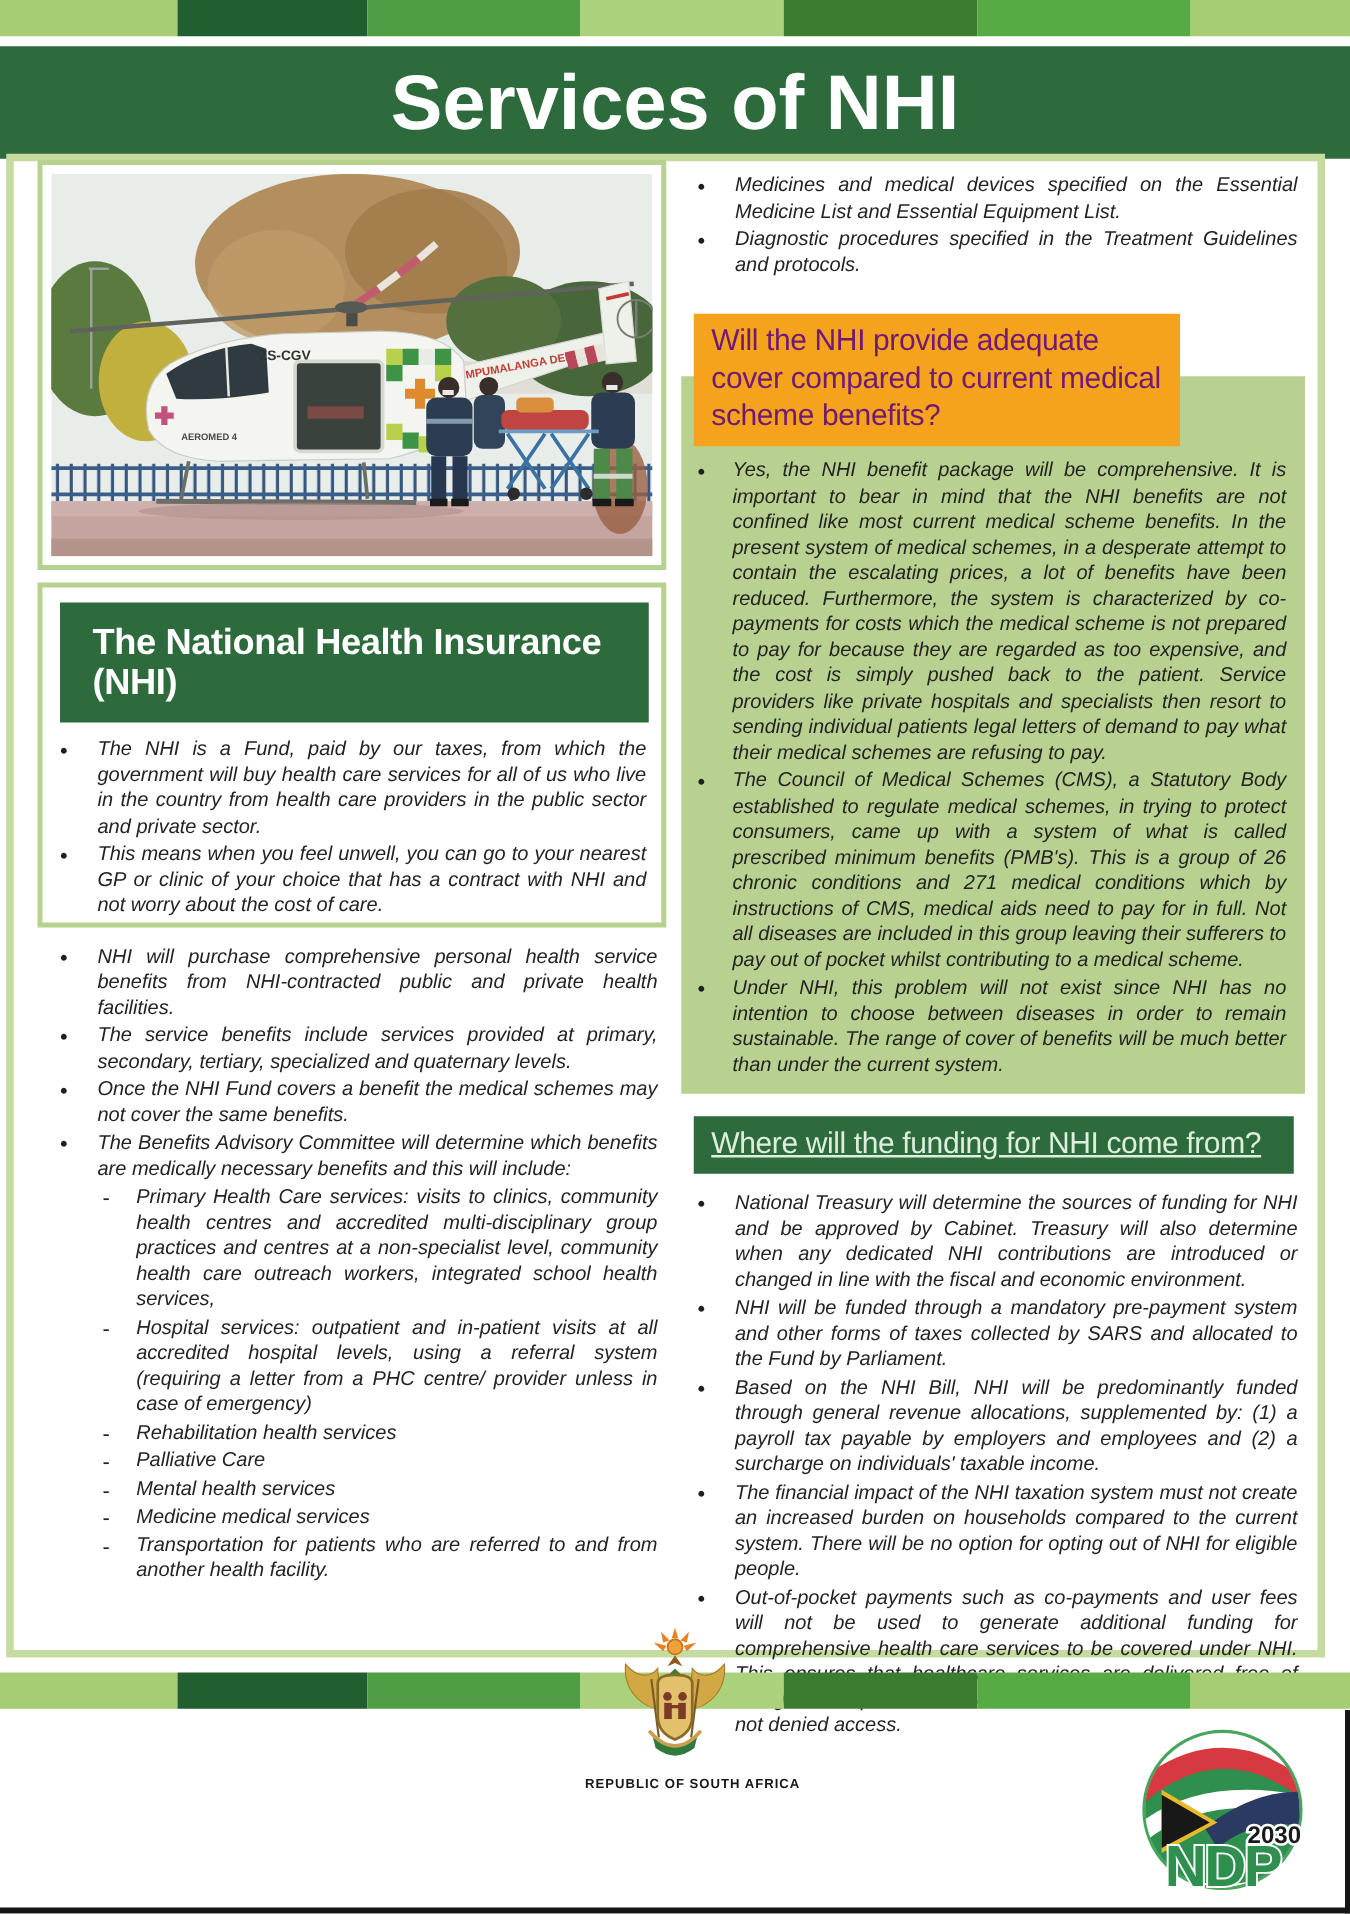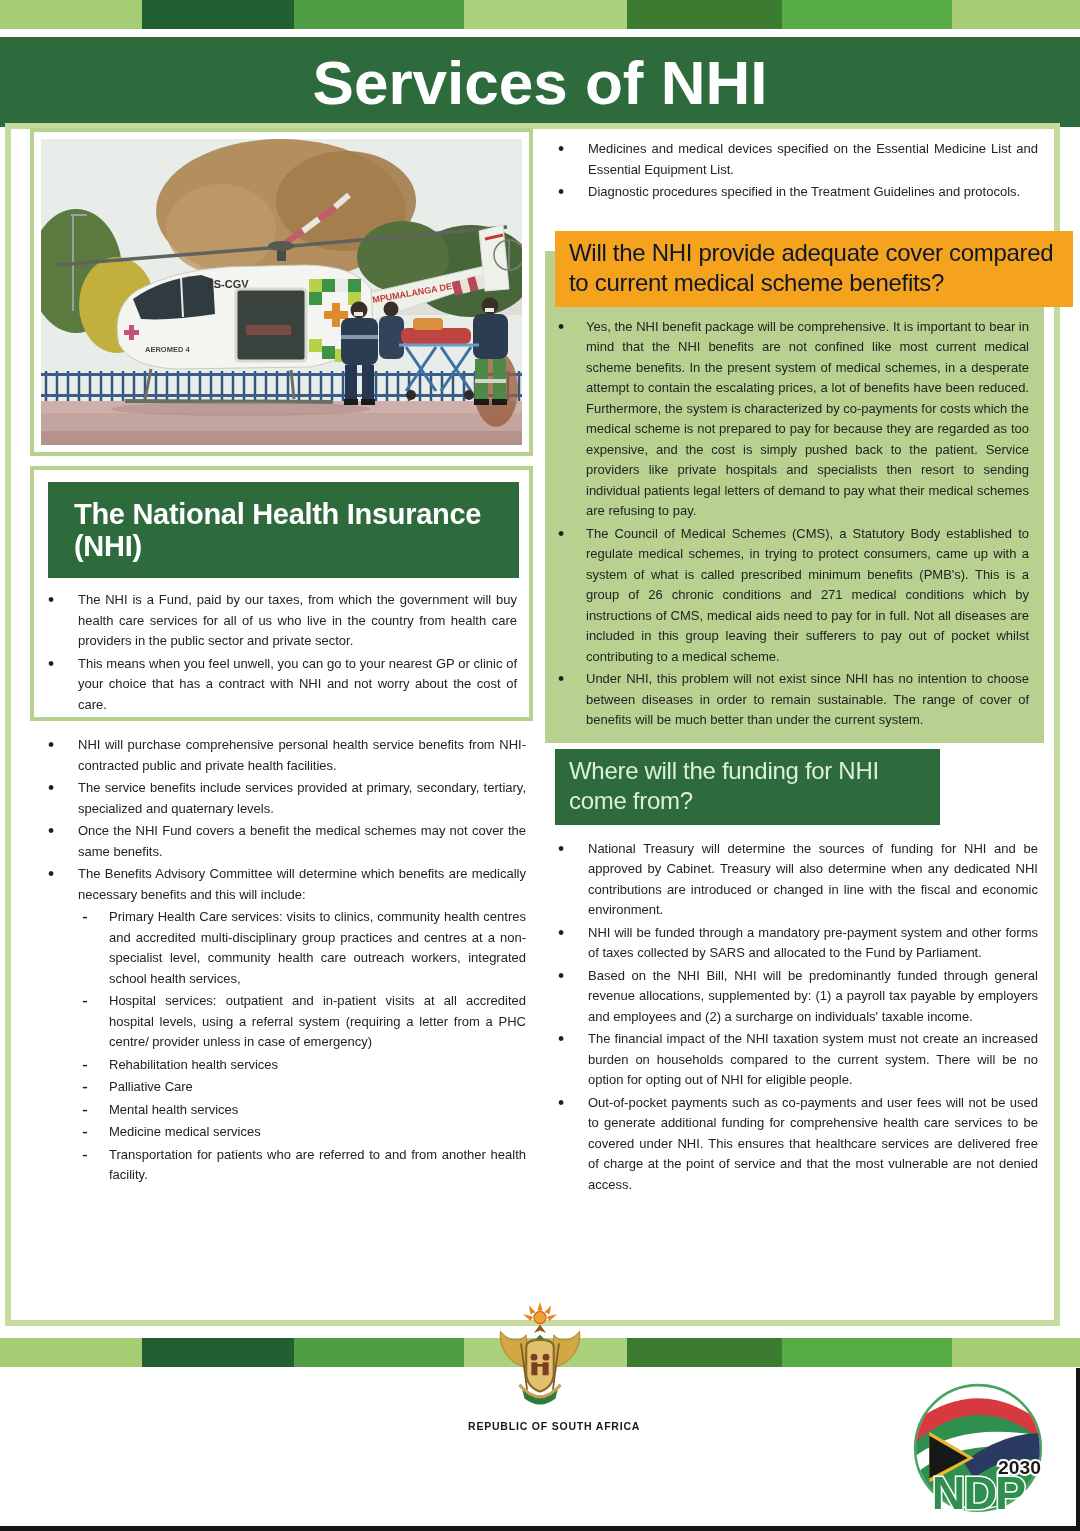--- a/index.html
+++ b/index.html
@@ -52,34 +52,34 @@
     background:#2d6b3c; color:#ffffff; padding:16px 18px 16px 26px;
   }
   .nhi-head h2 { font-size:29px; line-height:32px; font-weight:bold; letter-spacing:-0.3px; }
   .nhi-head p  { font-size:24px; line-height:28px; margin-top:14px; color:#e2f2e0; letter-spacing:-0.3px; }
   
   .banner {
     color:#ffffff; font-size:24px; line-height:30px; letter-spacing:-0.3px;
     padding:7px 14px 9px 14px;
   }
   .red-banner    { background:#e8242b; margin:16px 0 0 17px; width:464px; }
-  .orange-banner { background:#f5a21c; color:#0f172a; margin:28px 0 0 10px; width:518px; position:relative; z-index:2; }
-  .green-banner  { background:#2d6b3c; color:#ddefdc; margin:6px 0 0 10px; width:385px; }
+  .orange-banner { background:#f5a21c; color:#701a75; margin:28px 0 0 10px; width:389px; position:relative; z-index:2; }
+  .green-banner  { background:#2d6b3c; color:#ddefdc; margin:18px 0 0 10px; width:480px;text-decoration:underline; }
   
   .green-panel {
     background:#b9d190; margin-top:-56px; padding:64px 13px 12px 13px;
     position:relative; z-index:1;
   }
   
   .blist { margin-top:14px; }
   .blist.tight { margin-top:0; }
   .brow { display:grid; margin-top:2px; }
   .brow .bm { font-size:17.5px; line-height:20.5px; }
   .brow .bt {
-    font-size:13px; line-height:20.5px; text-align:justify; color:#232323;
+    font-size:16px; line-height:20.5px; text-align:justify; color:#232323;font-style:italic;
   }
   
   .col-left .brow.l1 { margin-left:18px; grid-template-columns:30px 1fr; padding-right:7px; }
   .col-left .brow.l2 { margin-left:52px; grid-template-columns:27px 1fr; padding-right:7px; }
   .nhi-box .blist { margin-top:12px; }
   .nhi-box .brow.l1 { margin-left:0px; grid-template-columns:30px 1fr; padding-right:2px; }
   
   .col-right .brow.l1 { margin-left:13px; grid-template-columns:30px 1fr; padding-right:6px; }
   .green-panel .brow.l1 { margin-left:0; grid-template-columns:28px 1fr; padding-right:2px; }
   

